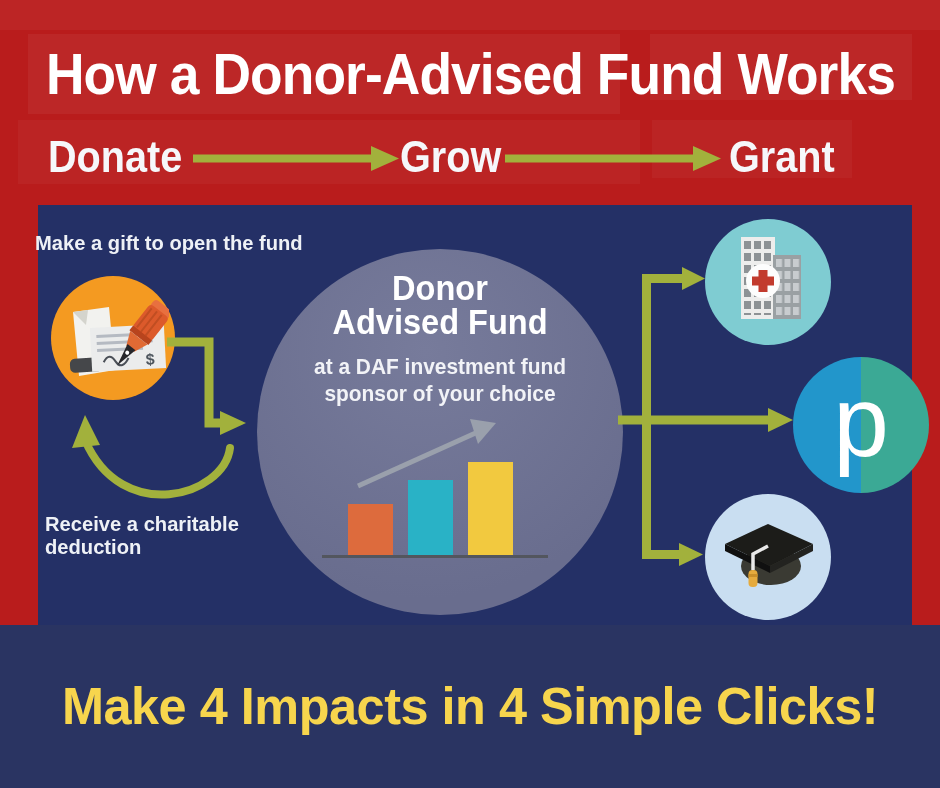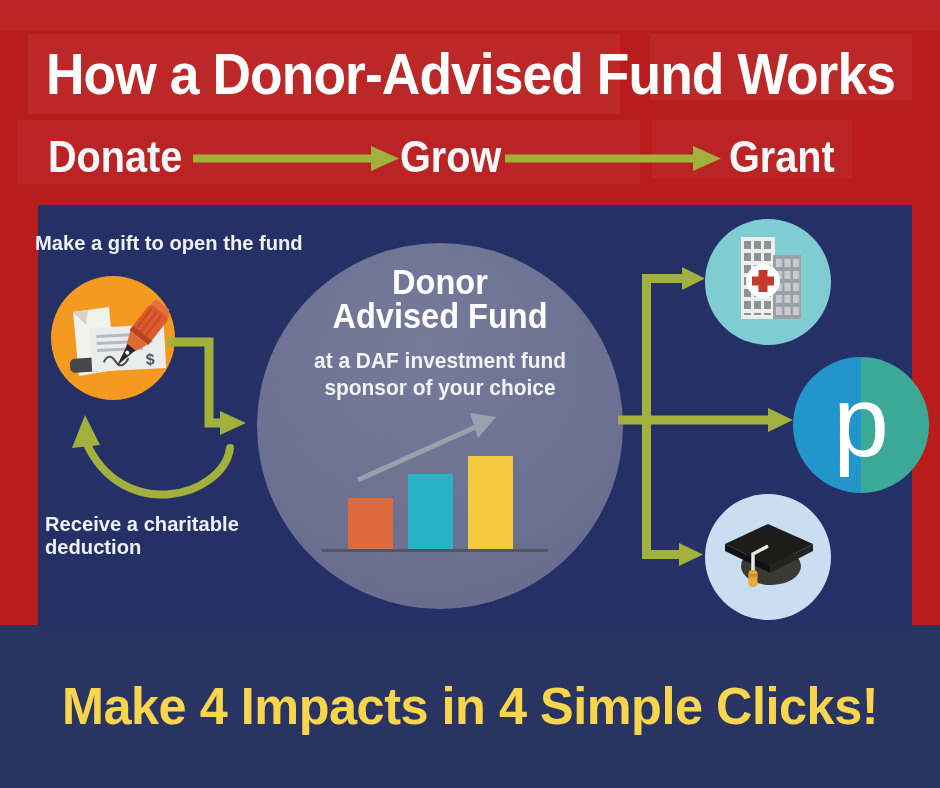--- a/index.html
+++ b/index.html
@@ -21,21 +21,21 @@
         transform:scaleX(.9);transform-origin:left top;}
   .step.s1{left:48px;} .step.s2{left:400px;} .step.s3{left:729px;}
 
   .label{color:#eef1f6;font-weight:700;font-size:21px;line-height:23px;
          transform:scaleX(.96);transform-origin:left top;}
   .label.gift{left:35px;top:231px;white-space:nowrap;}
   .label.deduction{left:45px;top:512px;width:230px;}
 
   .circle{border-radius:50%;}
   .gift-circle{left:51px;top:276px;width:124px;height:124px;background:#f49a21;}
-  .daf-circle{left:257px;top:243px;width:366px;height:366px;
+  .daf-circle{left:257px;top:249px;width:366px;height:366px;
               background:radial-gradient(circle at 46% 28%, #777b9b 0%, #696d8e 75%);}
   .hosp-circle{left:705px;top:219px;width:126px;height:126px;background:#7fccd2;}
   .plogo-circle{left:793px;top:357px;width:136px;height:136px;overflow:hidden;display:flex;}
   .plogo-circle .half{width:50%;height:100%;}
   .plogo-circle .half.l{background:#2296cb;} .plogo-circle .half.r{background:#3ba995;}
   .pletter{position:absolute;left:50%;top:50%;transform:translate(-50%,-54%);
            color:#ffffff;font-size:100px;font-weight:400;line-height:100px;}
   .grad-circle{left:705px;top:494px;width:126px;height:126px;background:#c9def1;}
 
   .daf-title{position:absolute;left:0;right:0;top:22px;text-align:center;color:#ffffff;

